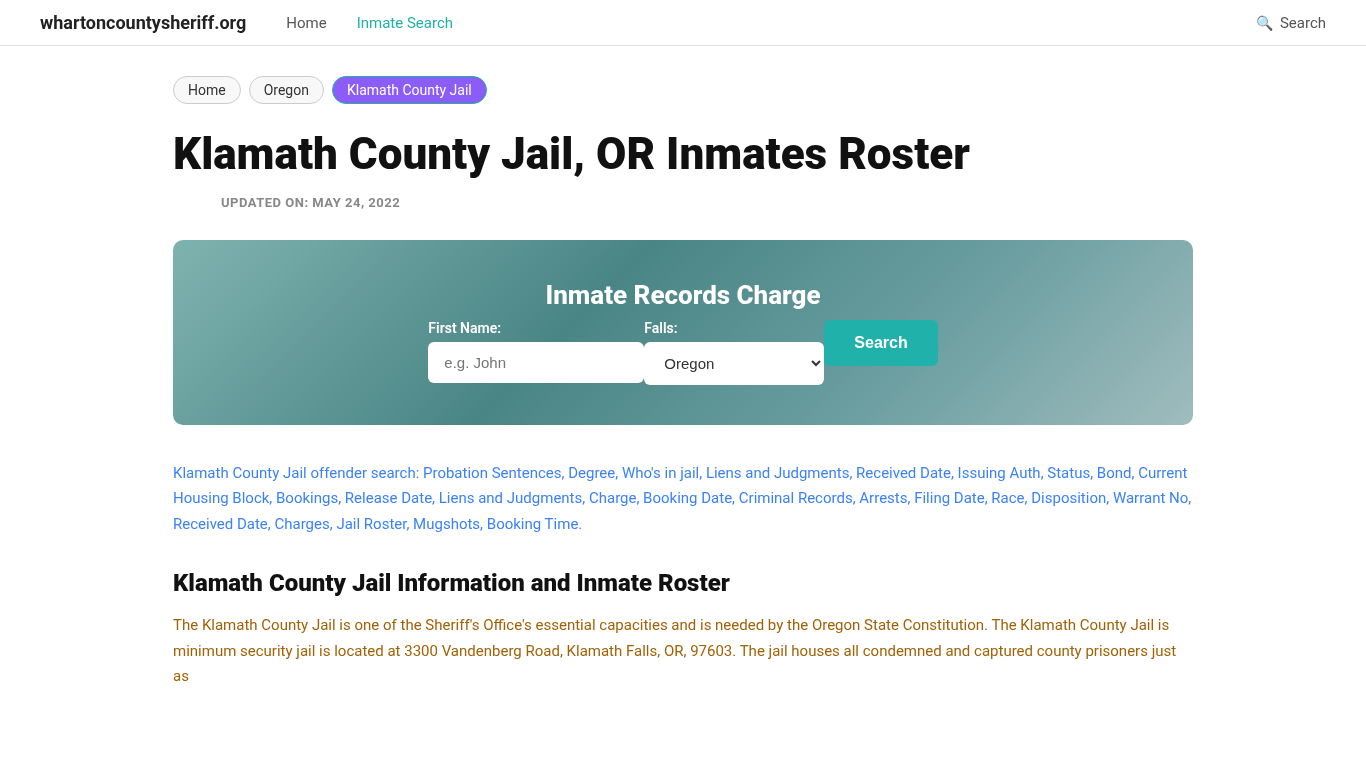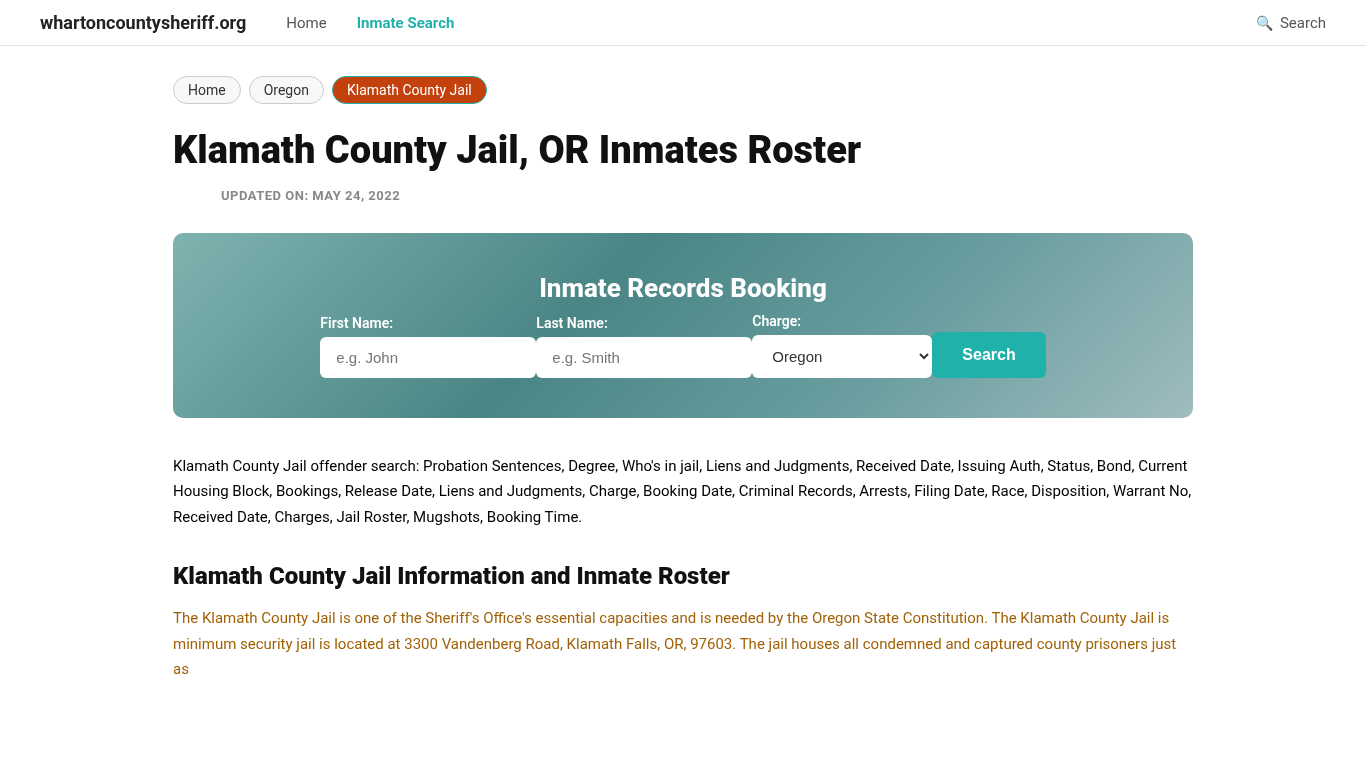--- a/index.html
+++ b/index.html
@@ -23,21 +23,21 @@
     .nav-links {
       display: flex;
       gap: 30px;
       flex: 1;
     }
     .nav-link {
       text-decoration: none;
       font-size: 15px;
     }
     .nav-link.home { color: #555; }
-    .nav-link.inmate-search { color: #20b2aa; font-weight: 700; }
+    .nav-link.inmate-search { color: #20b2aa; font-weight: 400; }
     .nav-search {
       display: flex;
       align-items: center;
       gap: 6px;
       color: #555;
       font-size: 15px;
       cursor: pointer;
     }
     .search-icon-nav {
       font-size: 14px;
@@ -62,28 +62,28 @@
       padding: 5px 14px;
       border-radius: 20px;
       font-size: 14px;
       cursor: pointer;
       text-decoration: none;
       color: #333;
       border: 1px solid #ccc;
       background: #f8f8f8;
     }
     .breadcrumb-item.active {
-      background: #c2410c;
+      background: #8b5cf6;
       color: #fff;
       border-color: #20b2aa;
     }
 
     
     .page-title {
-      font-size: 38px;
+      font-size: 44px;
       font-weight: 900;
       color: #111;
       line-height: 1.2;
       margin-bottom: 14px;
     }
     .updated-on {
       font-size: 13px;
       font-weight: 700;
       color: #888;
       letter-spacing: 0.5px;
@@ -106,21 +106,21 @@
       color: #fff;
       margin-bottom: 10px;
     }
     .search-box-subtitle {
       font-size: 15px;
       color: #e8f4f4;
       margin-bottom: 28px;
     }
     .search-form {
       display: flex;
-      align-items: flex-end;
+      align-items: flex-start;
       justify-content: center;
       flex-wrap: wrap;
     }
     .form-group {
       display: flex;
       flex-direction: column;
       gap: 6px;
       text-align: left;
     }
     .form-label {
@@ -158,21 +158,21 @@
       border-radius: 6px;
       font-size: 16px;
       font-weight: 600;
       cursor: pointer;
       height: 46px;
     }
 
     
     .description-text {
       font-size: 15px;
-      color: #000000;
+      color: #3b82f6;
       line-height: 1.7;
       margin-bottom: 32px;
     }
 
     
     .section-heading {
       font-size: 24px;
       font-weight: 900;
       color: #111;
       margin-bottom: 16px;
@@ -204,32 +204,28 @@
   <nav class="breadcrumbs">
     <a class="breadcrumb-item">Home</a>
     <a class="breadcrumb-item">Oregon</a>
     <a class="breadcrumb-item active">Klamath County Jail</a>
   </nav>
 
   <h1 class="page-title">Klamath County Jail, OR Inmates Roster</h1>
   <p class="updated-on">UPDATED ON: MAY 24, 2022</p>
 
   <div class="search-box">
-    <h2 class="search-box-title">Inmate Records Booking</h2>
+    <h2 class="search-box-title">Inmate Records Charge</h2>
     <div class="search-form">
       <div class="form-group">
         <label class="form-label">First Name:</label>
         <input class="form-input" type="text" placeholder="e.g. John" style="">
       </div>
       <div class="form-group">
-        <label class="form-label">Last Name:</label>
-        <input class="form-input" type="text" placeholder="e.g. Smith" style="">
-      </div>
-      <div class="form-group">
-        <label class="form-label">Charge:</label>
+        <label class="form-label">Falls:</label>
         <select class="form-select">
           <option>Oregon</option>
           <option>California</option>
           <option>Washington</option>
           <option>Texas</option>
           <option>Florida</option>
         </select>
       </div>
       <button class="search-btn">Search</button>
     </div>

